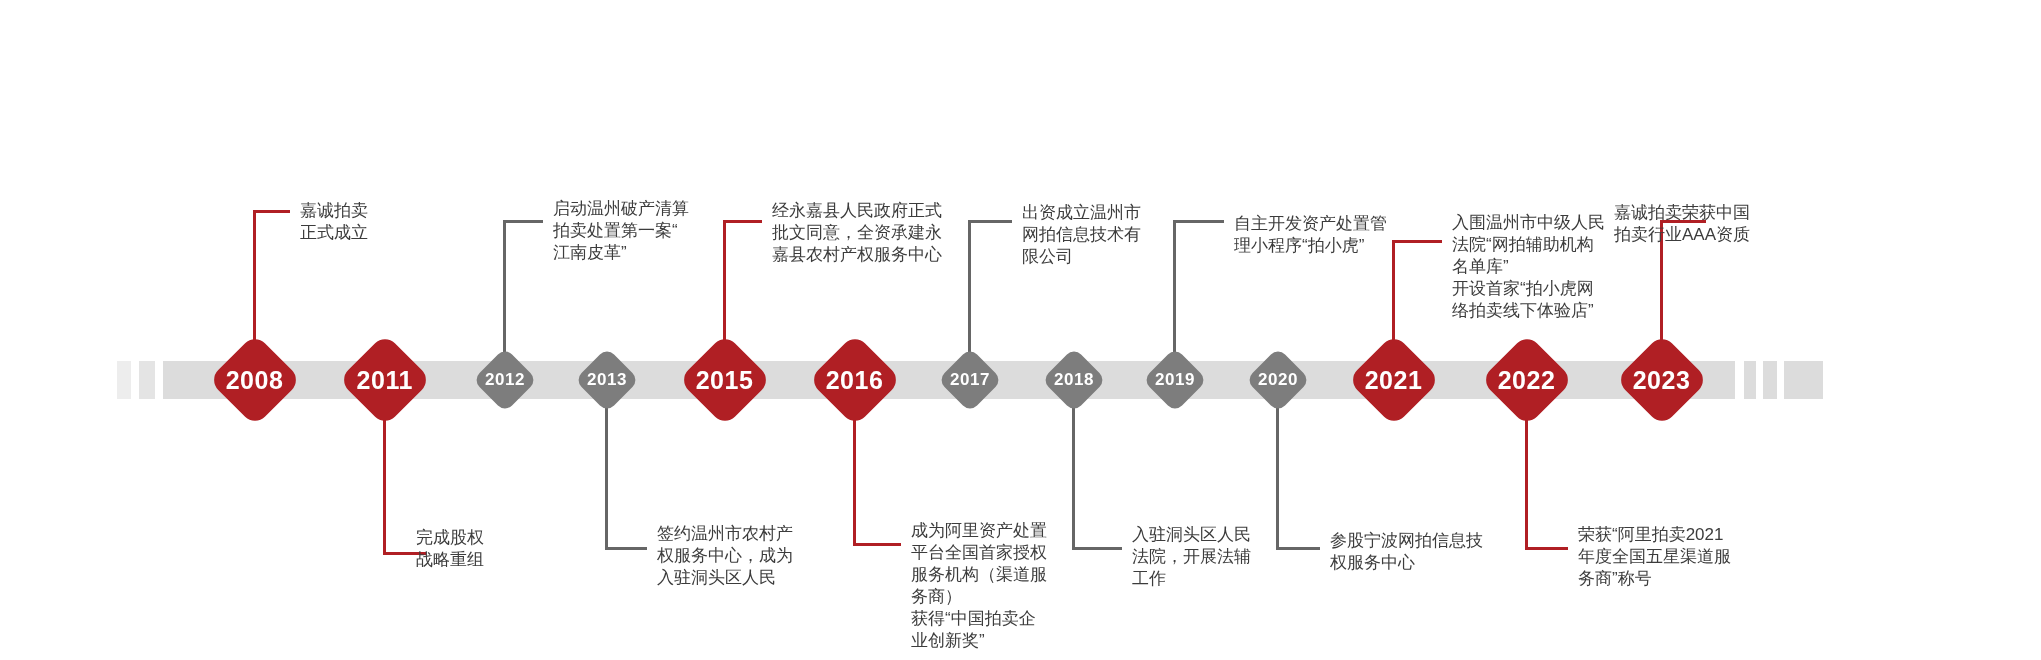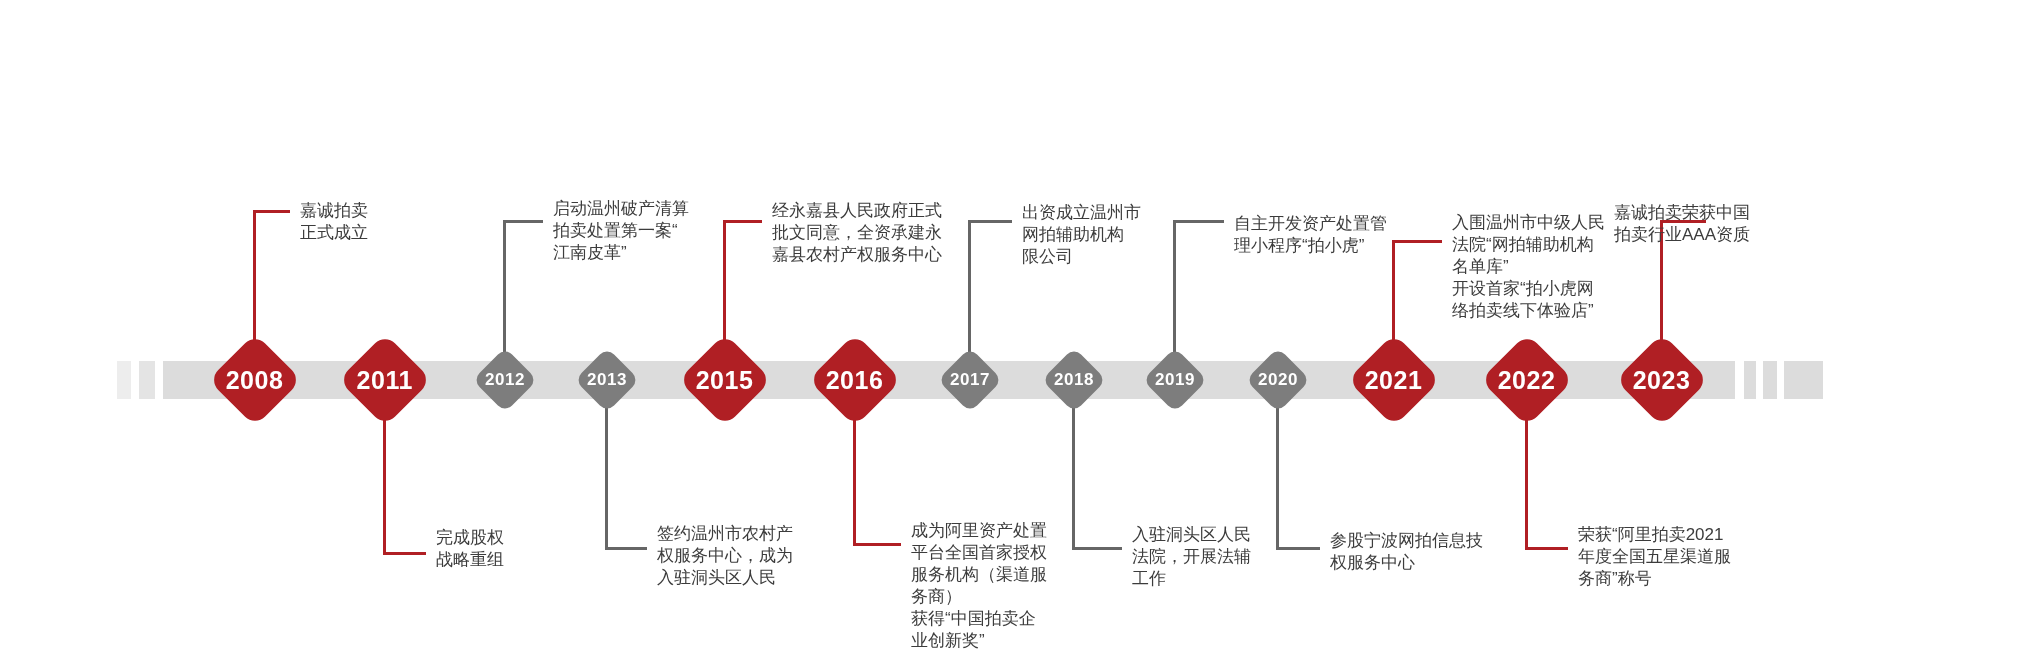--- a/index.html
+++ b/index.html
@@ -88,21 +88,21 @@
     <div class="note" style="left:300px;top:188px">嘉诚拍卖
 正式成立</div>
     <div class="diamond major" style="left:222px;top:335px">
       <span class="year">2008</span>
     </div>
   </div>
 
   <div>
     <div class="vline major-line" style="left:383px;top:368px;height:175px"></div>
     <div class="hline major-line" style="left:383px;top:540px;width:43px"></div>
-    <div class="note" style="left:436px;top:515px">完成股权
+    <div class="note" style="left:416px;top:515px">完成股权
 战略重组</div>
     <div class="diamond major" style="left:352px;top:335px">
       <span class="year">2011</span>
     </div>
   </div>
 
   <div>
     <div class="vline minor-line" style="left:503px;top:208px;height:160px"></div>
     <div class="hline minor-line" style="left:503px;top:208px;width:40px"></div>
     <div class="note" style="left:553px;top:186px">启动温州破产清算
@@ -146,21 +146,21 @@
 业创新奖”</div>
     <div class="diamond major" style="left:822px;top:335px">
       <span class="year">2016</span>
     </div>
   </div>
 
   <div>
     <div class="vline minor-line" style="left:968px;top:208px;height:160px"></div>
     <div class="hline minor-line" style="left:968px;top:208px;width:44px"></div>
     <div class="note" style="left:1022px;top:190px">出资成立温州市
-网拍辅助机构
+网拍信息技术有
 限公司</div>
     <div class="diamond minor" style="left:947px;top:345px">
       <span class="year">2017</span>
     </div>
   </div>
 
   <div>
     <div class="vline minor-line" style="left:1072px;top:368px;height:170px"></div>
     <div class="hline minor-line" style="left:1072px;top:535px;width:50px"></div>
     <div class="note" style="left:1132px;top:512px">入驻洞头区人民

